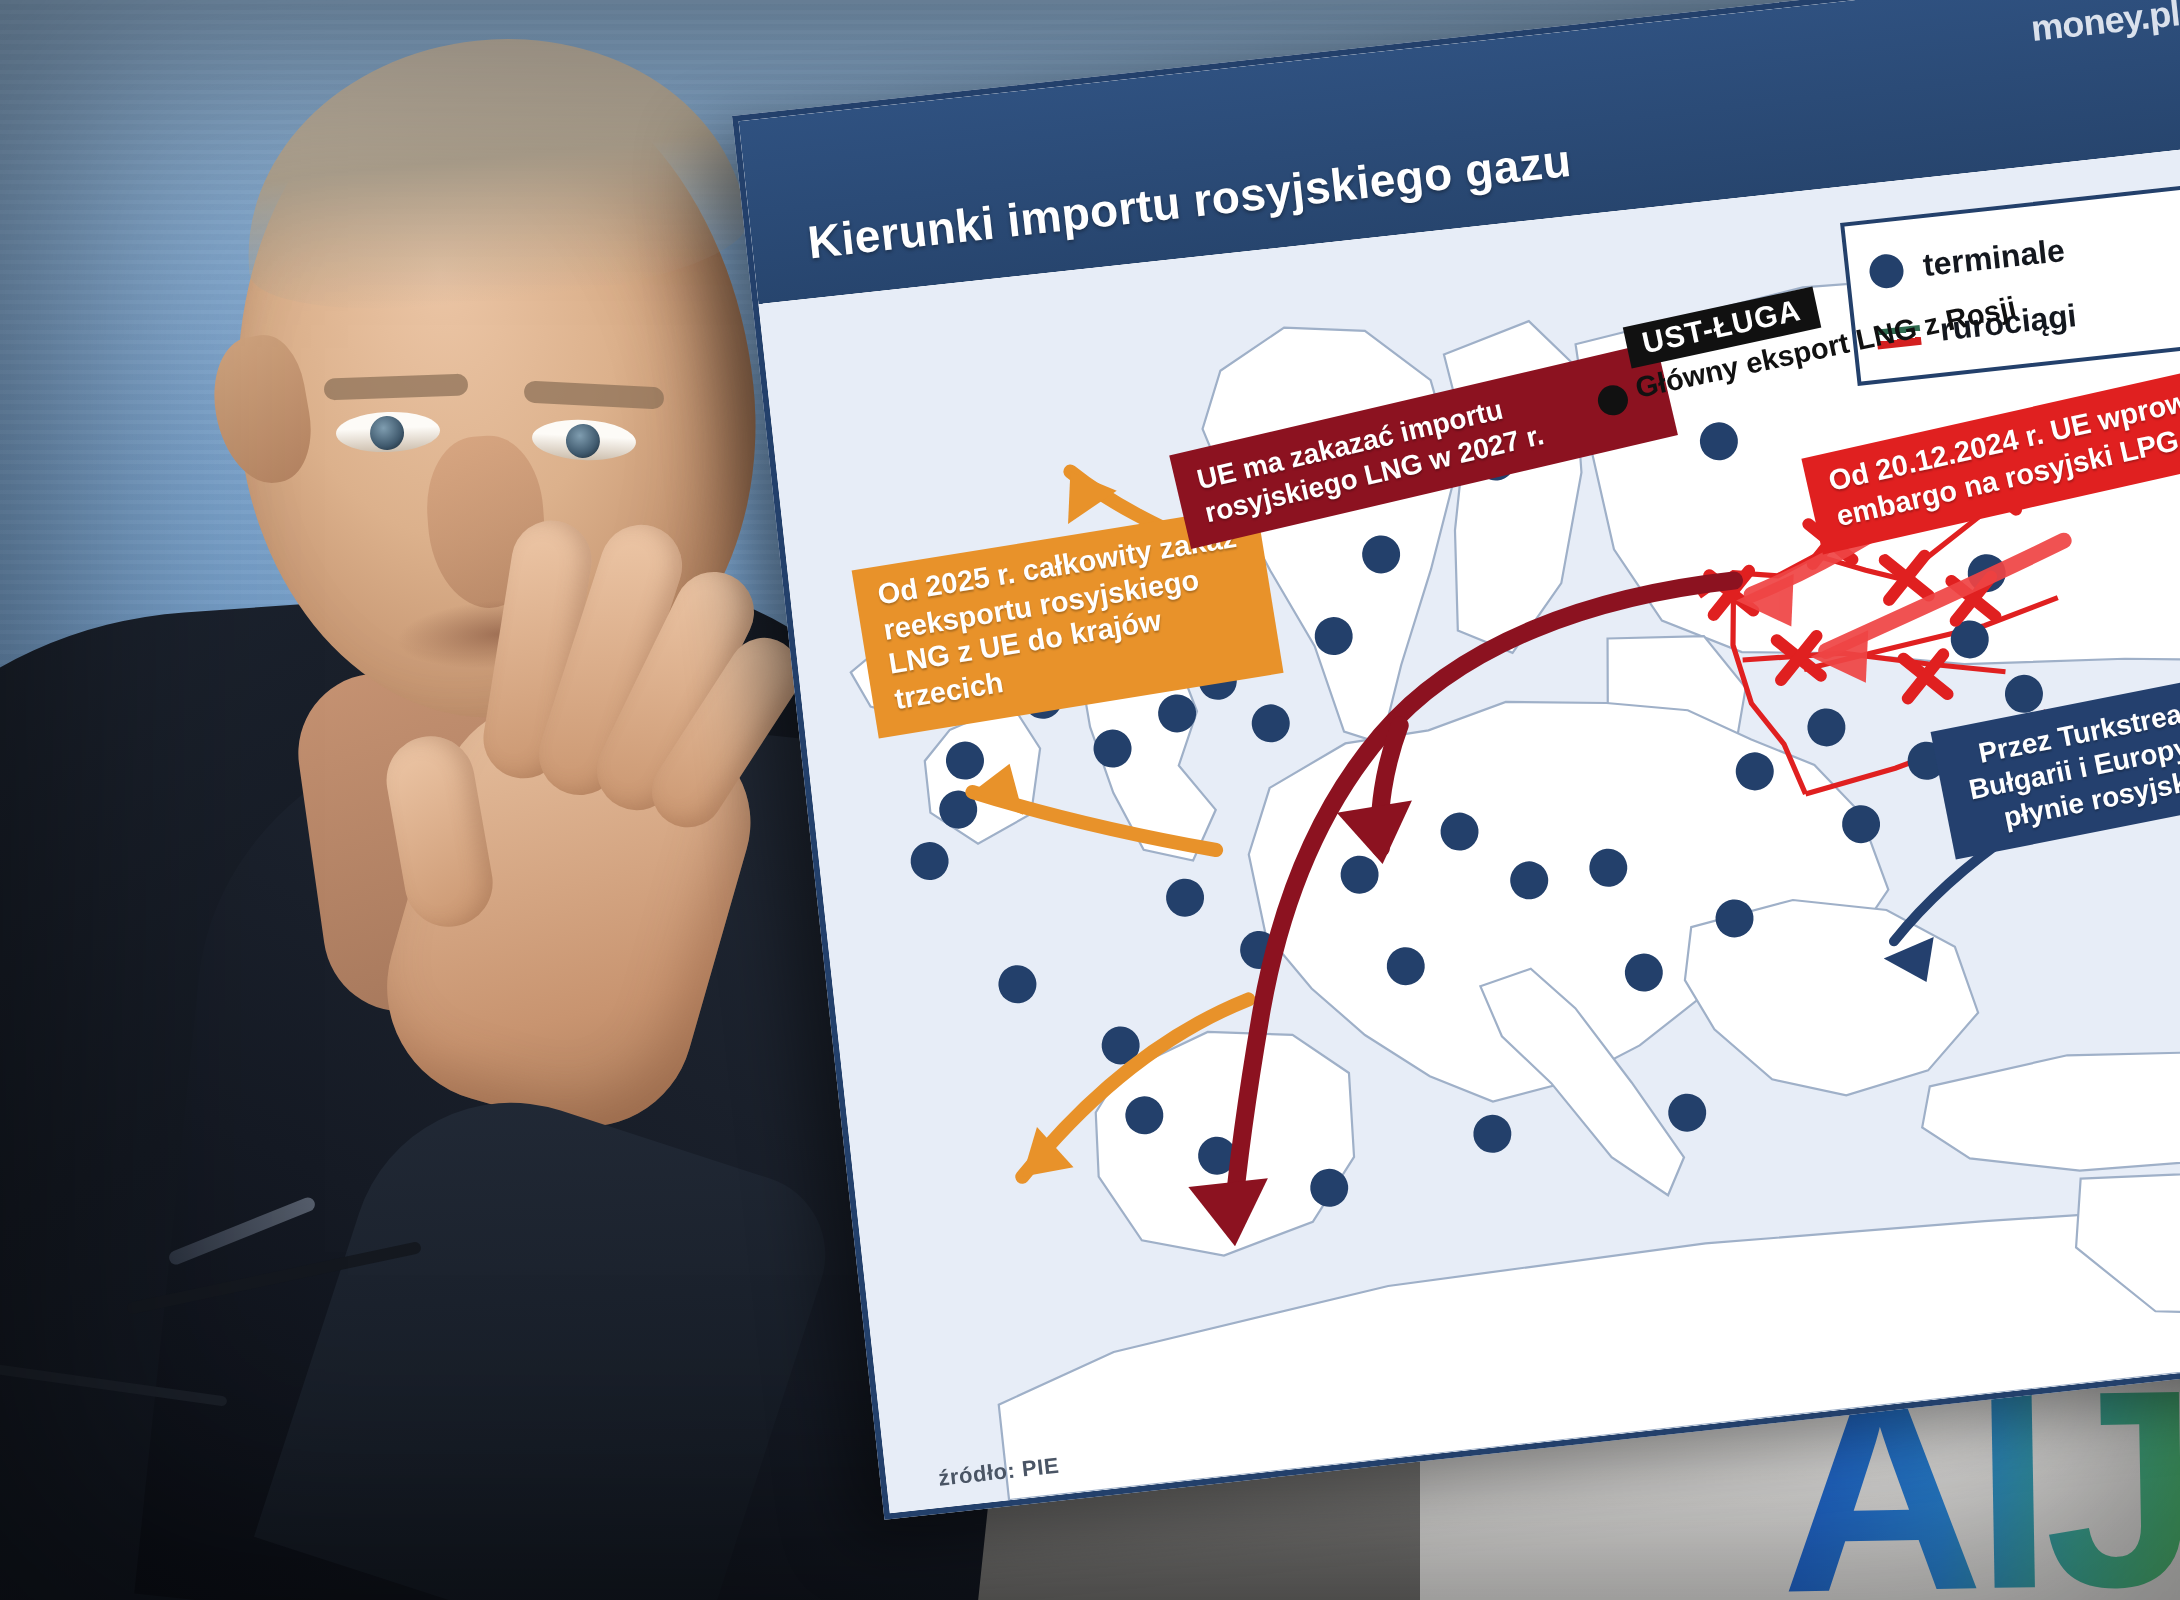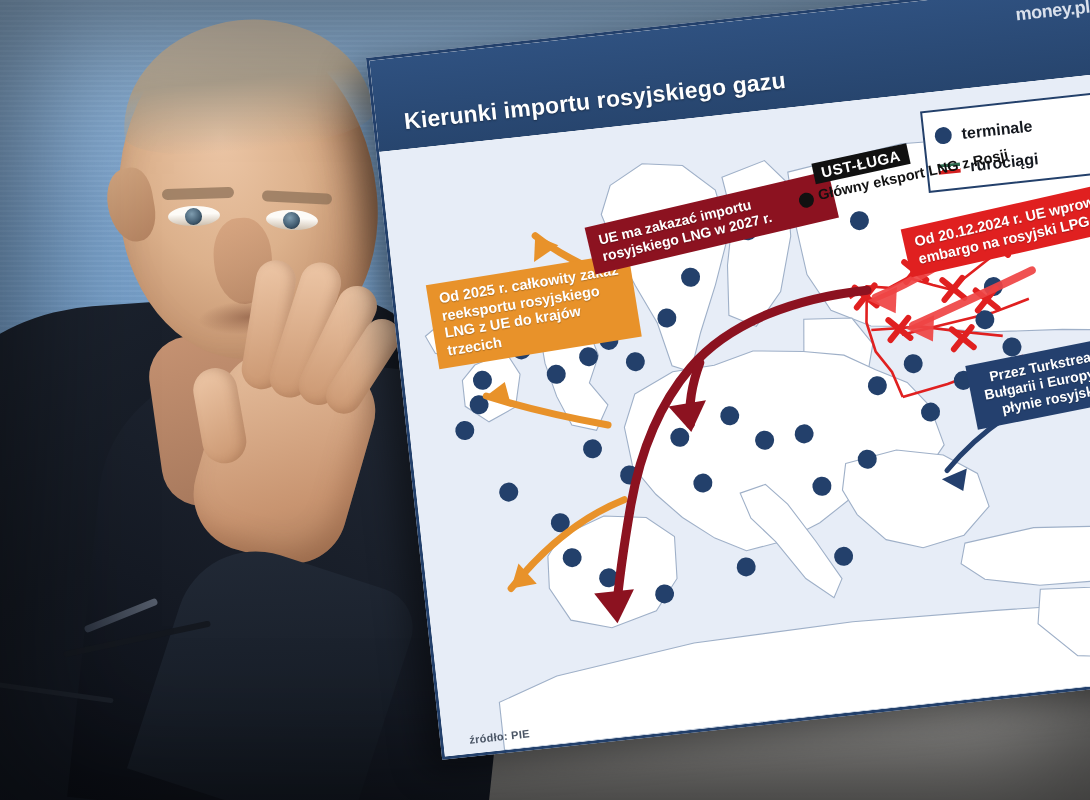--- a/index.html
+++ b/index.html
@@ -222,20 +222,23 @@
 </head>
 <body>
 
 <div id="stage">
 
   <div class="photo">
     <div class="backdrop"></div>
     <div class="floor">
       <div class="panel" style="left:180px;width:10px;"></div>
       <div class="panel" style="left:300px;width:8px;"></div>
+    </div>
+    <div class="whitewall">
+      <div class="aij">AIJ</div>
     </div>
 
     <div class="figure">
       <div class="suit"></div>
       <div class="shirt"></div>
       <div class="tie"></div>
       <div class="suit2"></div>
       <div class="neck"></div>
       <div class="head"></div>
       <div class="hair"></div>

